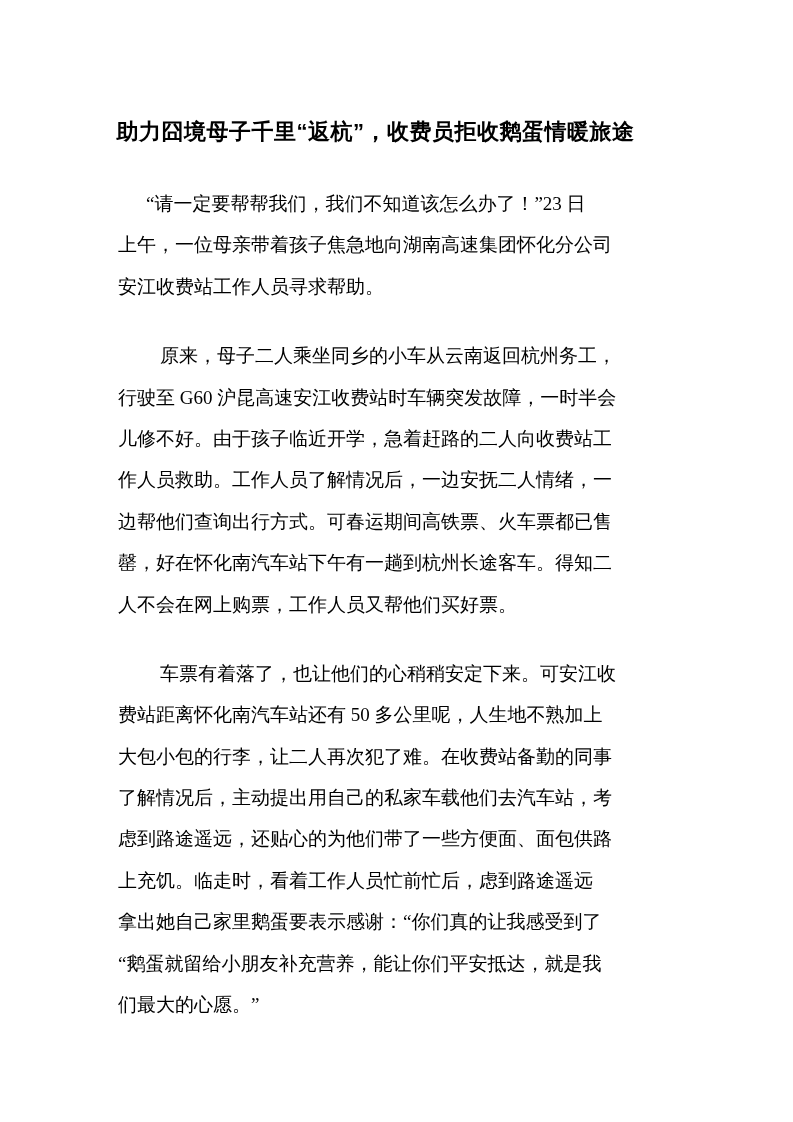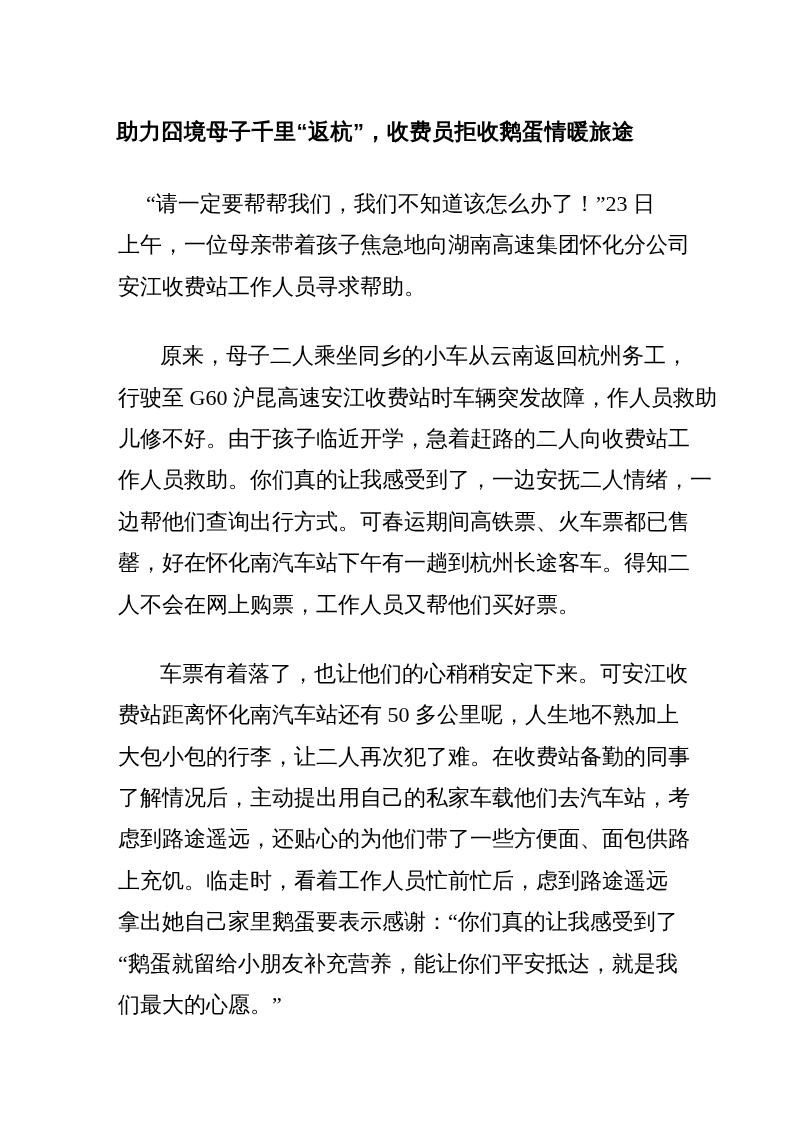--- a/index.html
+++ b/index.html
@@ -27,21 +27,21 @@
     line-height: 40px;
     letter-spacing: 0.5px;
     white-space: nowrap;
   }
   .doc-body {
     position: absolute;
     top: 183px;
     left: 118px;
     width: 600px;
     font-family: "Liberation Serif", serif;
-    font-size: 22px;
+    font-size: 19px;
   }
   .line {
     height: 41.4px;
     line-height: 41.4px;
     white-space: nowrap;
   }
   .indent {
     padding-left: 42px;
     margin-top: 28px;
   }
@@ -59,23 +59,23 @@
   <div class="doc-body">
 
     <div>
       <div class="line indent-quote">“请一定要帮帮我们，我们不知道该怎么办了！”23 日</div>
       <div class="line">上午，一位母亲带着孩子焦急地向湖南高速集团怀化分公司</div>
       <div class="line">安江收费站工作人员寻求帮助。</div>
     </div>
 
     <div>
       <div class="line indent">原来，母子二人乘坐同乡的小车从云南返回杭州务工，</div>
-      <div class="line">行驶至 G60 沪昆高速安江收费站时车辆突发故障，作人员救助</div>
+      <div class="line">行驶至 G60 沪昆高速安江收费站时车辆突发故障，一时半会</div>
       <div class="line">儿修不好。由于孩子临近开学，急着赶路的二人向收费站工</div>
-      <div class="line">作人员救助。你们真的让我感受到了，一边安抚二人情绪，一</div>
+      <div class="line">作人员救助。工作人员了解情况后，一边安抚二人情绪，一</div>
       <div class="line">边帮他们查询出行方式。可春运期间高铁票、火车票都已售</div>
       <div class="line">罄，好在怀化南汽车站下午有一趟到杭州长途客车。得知二</div>
       <div class="line">人不会在网上购票，工作人员又帮他们买好票。</div>
     </div>
 
     <div>
       <div class="line indent">车票有着落了，也让他们的心稍稍安定下来。可安江收</div>
       <div class="line">费站距离怀化南汽车站还有 50 多公里呢，人生地不熟加上</div>
       <div class="line">大包小包的行李，让二人再次犯了难。在收费站备勤的同事</div>
       <div class="line">了解情况后，主动提出用自己的私家车载他们去汽车站，考</div>

